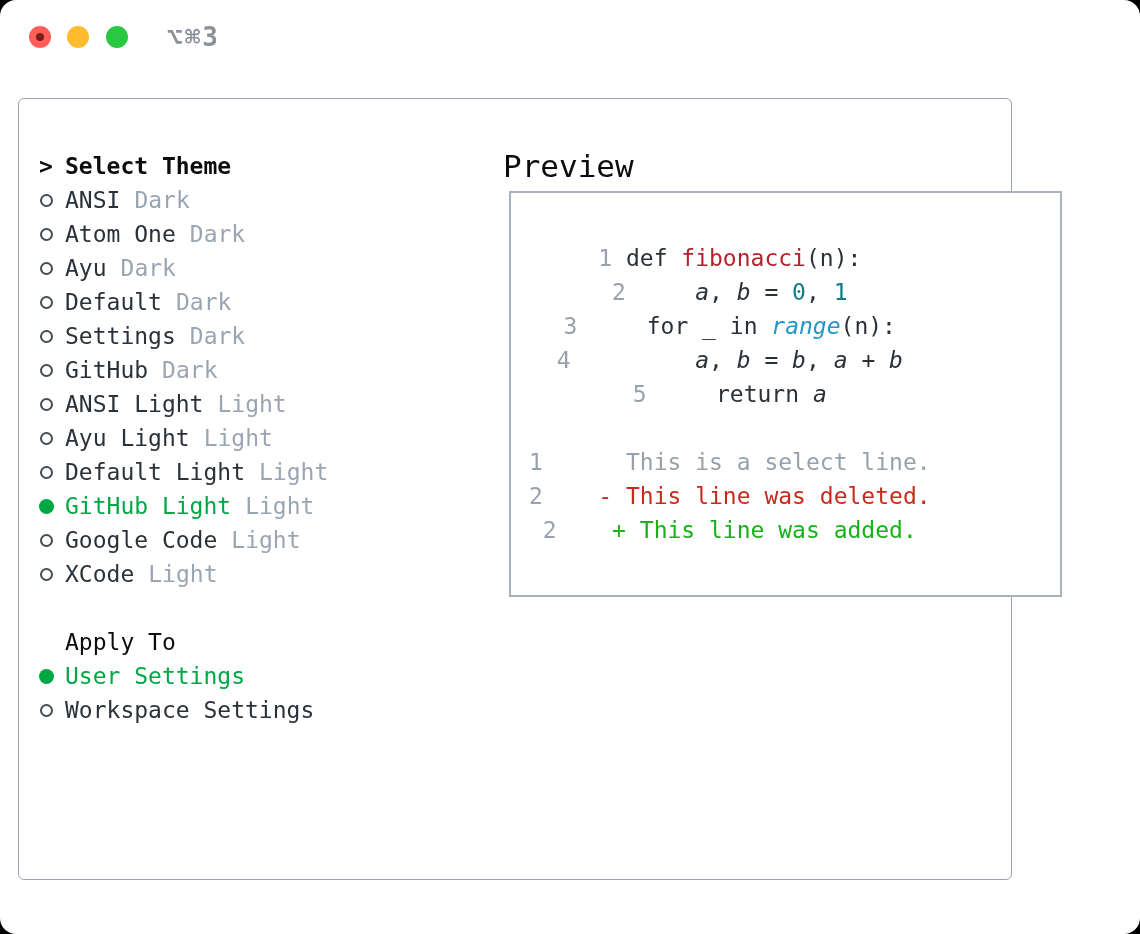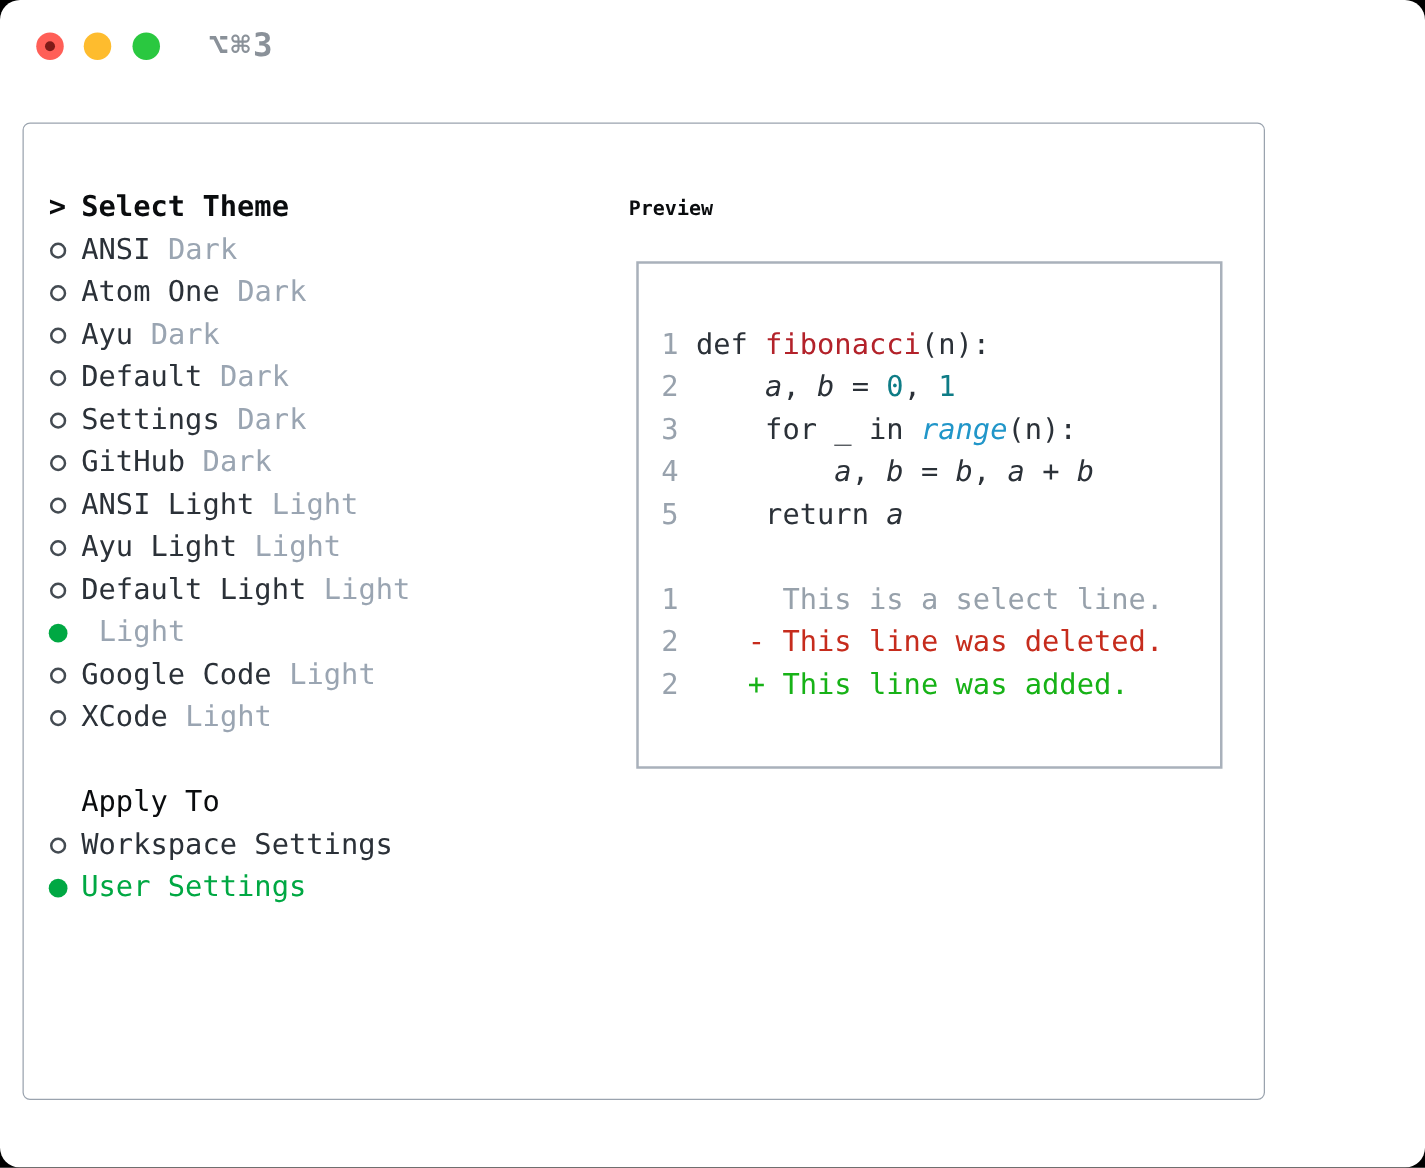--- a/index.html
+++ b/index.html
@@ -39,23 +39,23 @@
   .radio{width:13px;height:13px;border:2px solid #444b52;border-radius:50%;
     box-sizing:border-box;margin-left:1px;}
   .radio.on{width:15px;height:15px;border:none;background:var(--green);margin-left:0;}
   .item-name{white-space:pre;}
   .item-name.sel{color:var(--green);}
   .variant{color:var(--muted);margin-left:14px;white-space:pre;}
   .opt-label.sel{color:var(--green);}
   .hint{margin-top:0;line-height:34px;color:var(--muted);width:420px;}
   
   .preview-header{position:absolute;left:484px;top:50px;height:34px;display:flex;
-    align-items:center;font-size:16px;font-weight:bold;color:var(--header-black);}
-  .preview-box{position:absolute;left:490px;top:110px;width:469px;height:406px;
-    border:2px solid #a9b1bb;box-sizing:border-box;background:#fff;}
+    align-items:center;font-size:31px;font-weight:normal;color:var(--header-black);}
+  .preview-box{position:absolute;left:490px;top:92px;width:553px;height:406px;
+    border:2px solid #a9b1bb;box-sizing:border-box;background:#fff;text-align:center;}
   .code{position:absolute;left:18px;top:48px;font-size:23px;}
   .code-line{height:34px;line-height:34px;white-space:pre;}
   .tok-lnum{color:var(--linenum);}
   .tok-code{color:var(--text);}
   .tok-var{color:var(--text);font-style:italic;}
   .tok-fn{color:var(--fn-red);}
   .tok-num{color:var(--num-teal);}
   .tok-builtin{color:var(--builtin-blue);font-style:italic;}
   .tok-ctx{color:var(--ctx-gray);}
   .tok-del{color:var(--del-red);}
@@ -143,20 +143,21 @@
             <span class="sym">
               <span class="radio"></span>
             </span>
             <span class="item-name">Default Light</span>
             <span class="variant">Light</span>
           </div>
           <div class="row">
             <span class="sym">
               <span class="radio on"></span>
             </span>
+            <span class="item-name sel">GitHub Light</span>
             <span class="variant">Light</span>
           </div>
           <div class="row">
             <span class="sym">
               <span class="radio"></span>
             </span>
             <span class="item-name">Google Code</span>
             <span class="variant">Light</span>
           </div>
           <div class="row">
@@ -170,29 +171,29 @@
 
       <div class="spacer"></div>
 
       <div class="row">
         <span class="sym"></span>
         <span style="color:var(--header-black)">Apply To</span>
       </div>
       <div id="apply-options">
           <div class="row">
             <span class="sym">
+              <span class="radio on"></span>
+            </span>
+            <span class="opt-label sel">User Settings</span>
+          </div>
+          <div class="row">
+            <span class="sym">
               <span class="radio"></span>
             </span>
             <span class="opt-label">Workspace Settings</span>
-          </div>
-          <div class="row">
-            <span class="sym">
-              <span class="radio on"></span>
-            </span>
-            <span class="opt-label sel">User Settings</span>
           </div>
         </div>
 
       <div class="spacer"></div>
     </div>
 
     <div class="preview-header">Preview</div>
 
     <div class="preview-box">
       <div class="code" id="preview-code">

